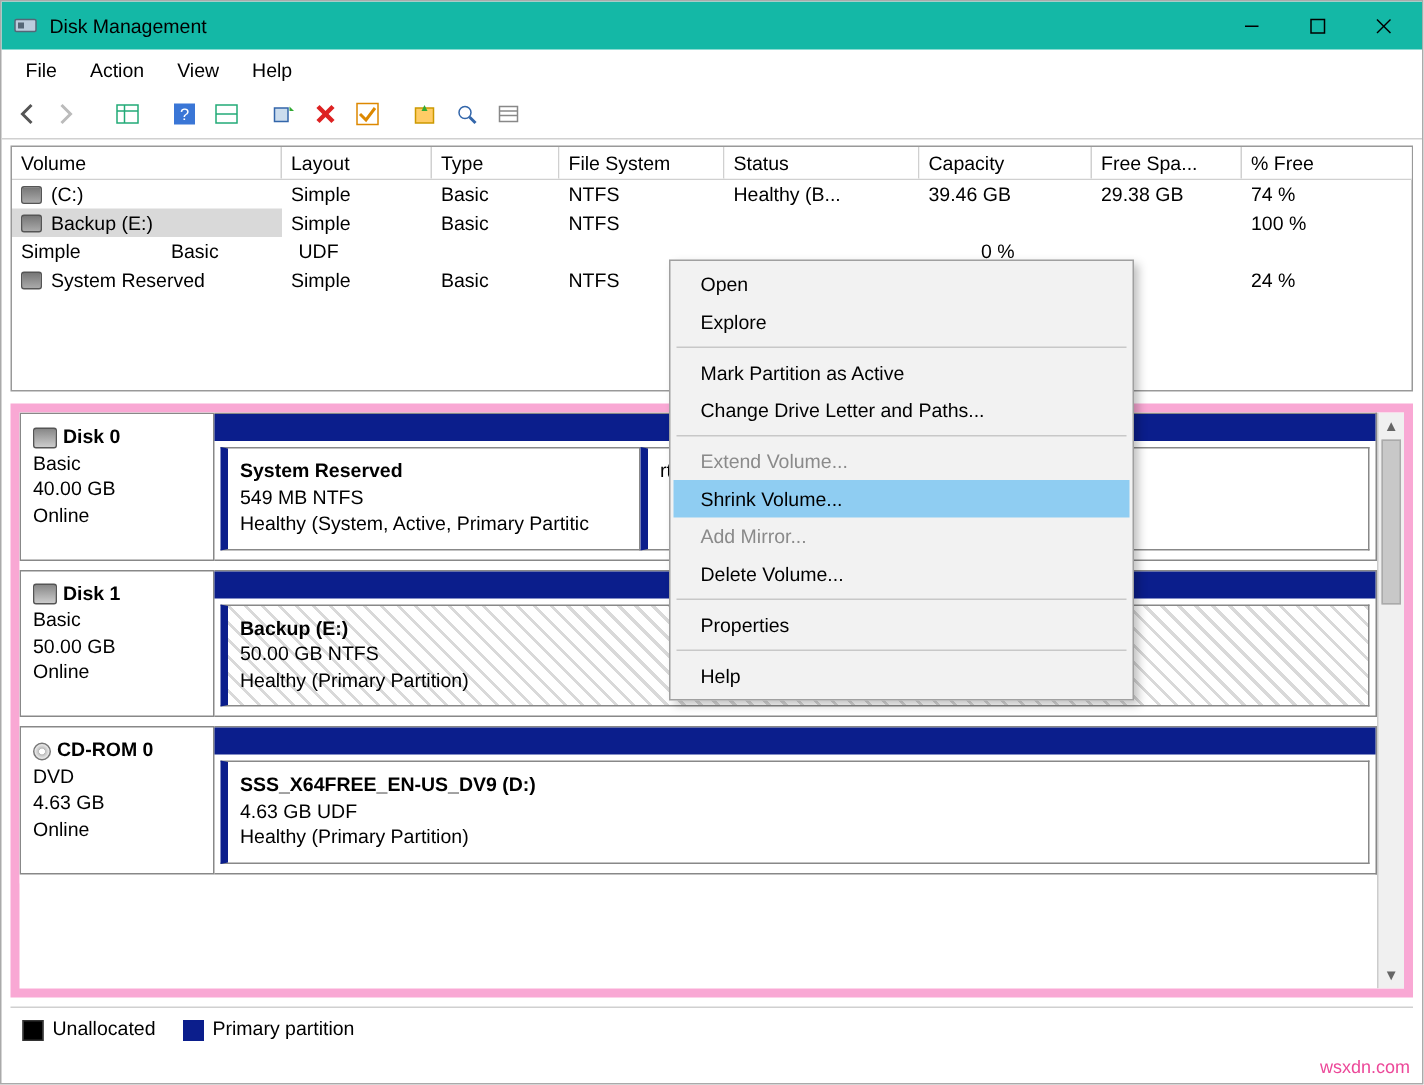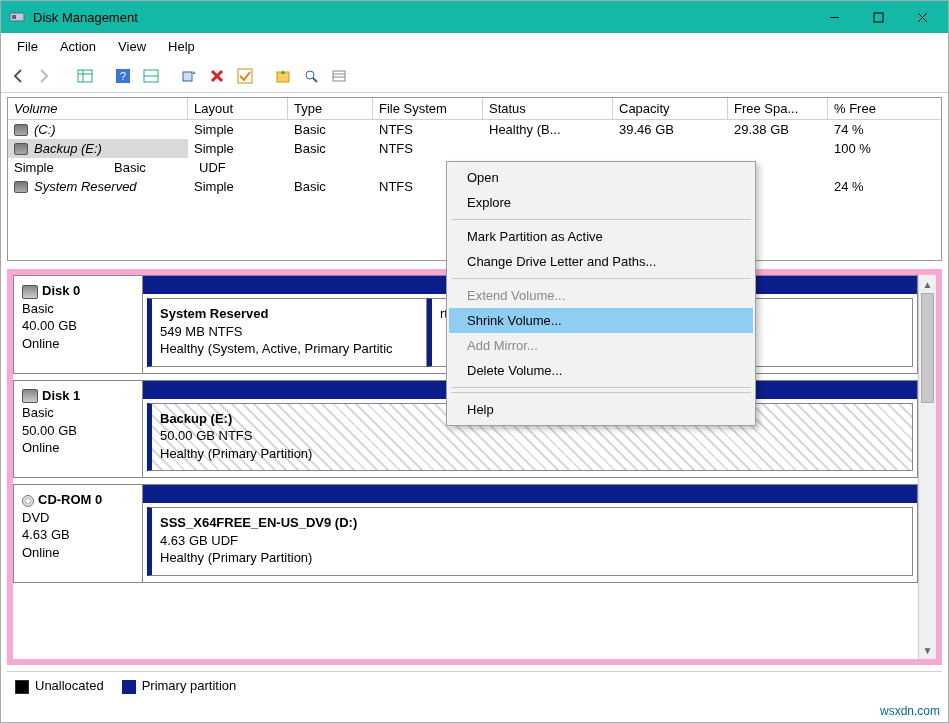--- a/index.html
+++ b/index.html
@@ -75,31 +75,31 @@
   .legend .sw { width:14px; height:14px; display:inline-block; border:1px solid #333; margin-right:6px; vertical-align:middle; }
   .sw.black { background:#000; }
   .sw.blue  { background:#0b1e8c; border-color:#0b1e8c; }
   
   .sbar { width:18px; border-left:1px solid #ccc; background:#f0f0f0; display:flex; flex-direction:column; }
   .sbar .arrow { height:18px; display:flex; align-items:center; justify-content:center; color:#666; font-size:10px;}
   .sbar .track { flex:1; position:relative; }
   .sbar .thumb { position:absolute; left:2px; right:2px; top:0; height:110px; background:#c8c8c8; border:1px solid #aaa;}
   
   .ctxmenu {
-    position:absolute; left:445px; top:160px; width:310px;
+    position:absolute; left:445px; top:172px; width:310px;
     background:#f2f2f2; border:1px solid #a0a0a0; box-shadow:3px 3px 6px rgba(0,0,0,0.25);
     padding:3px 2px; z-index:50;
   }
   .ctxitem { padding:5px 14px 5px 18px; color:#000; }
   .ctxitem.disabled { color:#8a8a8a; }
   .ctxitem.highlight { background:#8fcdf2; }
   .ctxsep { height:1px; background:#c8c8c8; margin:4px 2px; }
-  .footer { text-align:right; font-size:12px; color:#0369a1; padding:4px 8px 4px 0; }
-  
-  .w-vol  { width:180px;font-style:italic; }
+  .footer { text-align:right; font-size:12px; color:#ec4899; padding:4px 8px 4px 0; }
+  
+  .w-vol  { width:180px; }
   .w-lay  { width:100px; }
   .w-type { width:85px; }
   .w-fs   { width:110px; }
   .w-stat { width:130px; }
   .w-cap  { width:115px; }
   .w-free { width:100px; }
   .w-pct  { flex:1; }
 </style>
 </head>
 <body>
@@ -328,15 +328,16 @@
     <div class="ctxitem">Explore</div>
     <div class="ctxsep"></div>
     <div class="ctxitem">Mark Partition as Active</div>
     <div class="ctxitem">Change Drive Letter and Paths...</div>
     <div class="ctxsep"></div>
     <div class="ctxitem disabled">Extend Volume...</div>
     <div class="ctxitem highlight">Shrink Volume...</div>
     <div class="ctxitem disabled">Add Mirror...</div>
     <div class="ctxitem">Delete Volume...</div>
     <div class="ctxsep"></div>
+    <div class="ctxitem">Properties</div>
     <div class="ctxsep"></div>
     <div class="ctxitem">Help</div>
   </div>
 
 </body></html>

